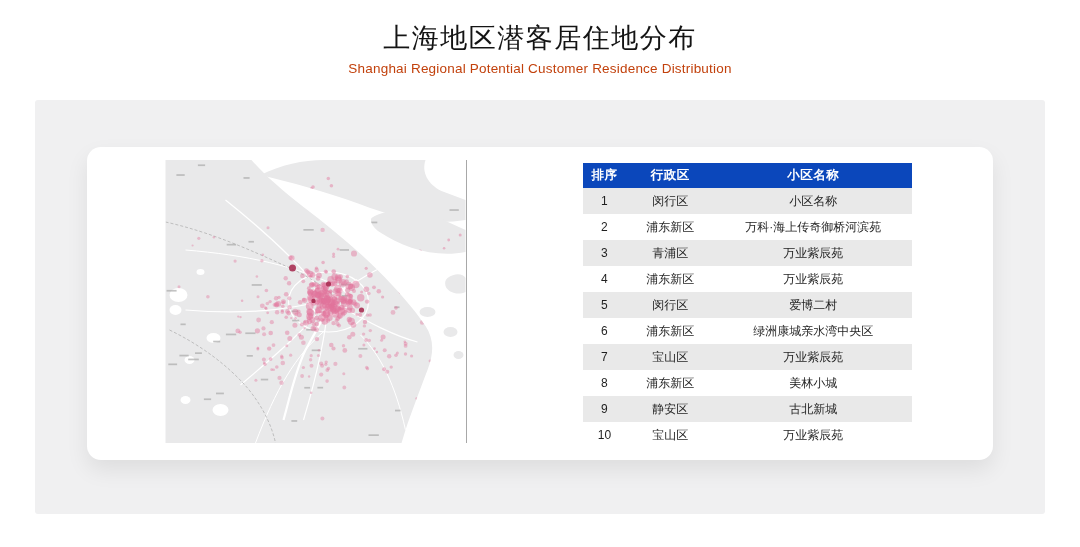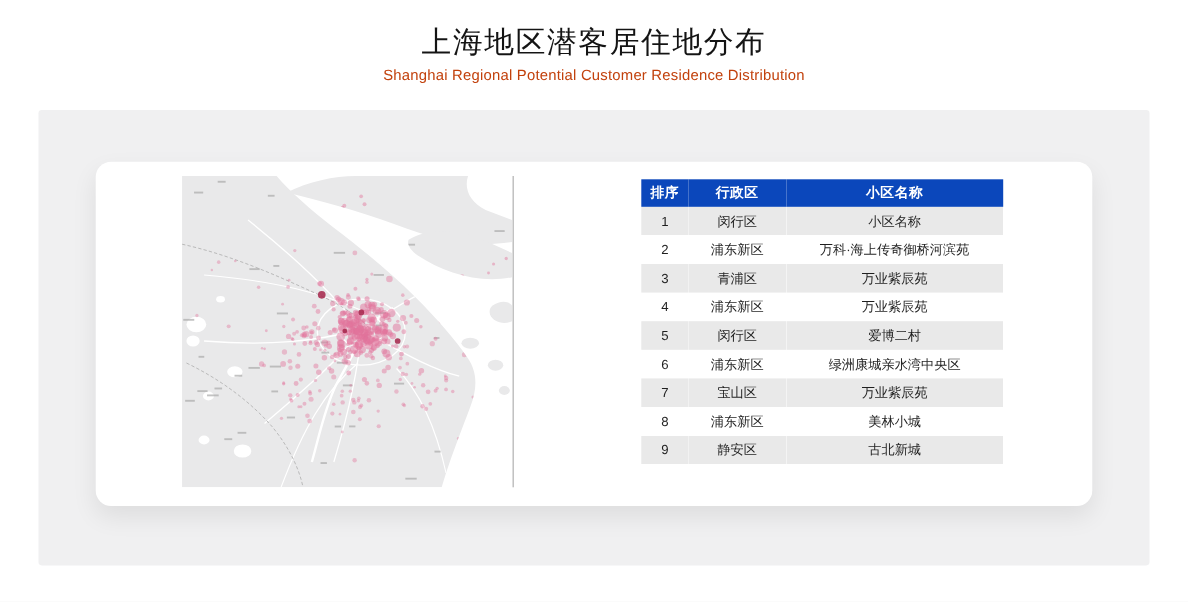--- a/index.html
+++ b/index.html
@@ -610,18 +610,23 @@
             <tr>
               <td>8</td>
               <td>浦东新区</td>
               <td>美林小城</td>
             </tr>
             <tr>
               <td>9</td>
               <td>静安区</td>
               <td>古北新城</td>
             </tr>
+            <tr>
+              <td>10</td>
+              <td>宝山区</td>
+              <td>万业紫辰苑</td>
+            </tr>
           </tbody>
       </table>
     </div>
 
   </div>
 </div>
 
 </body></html>

